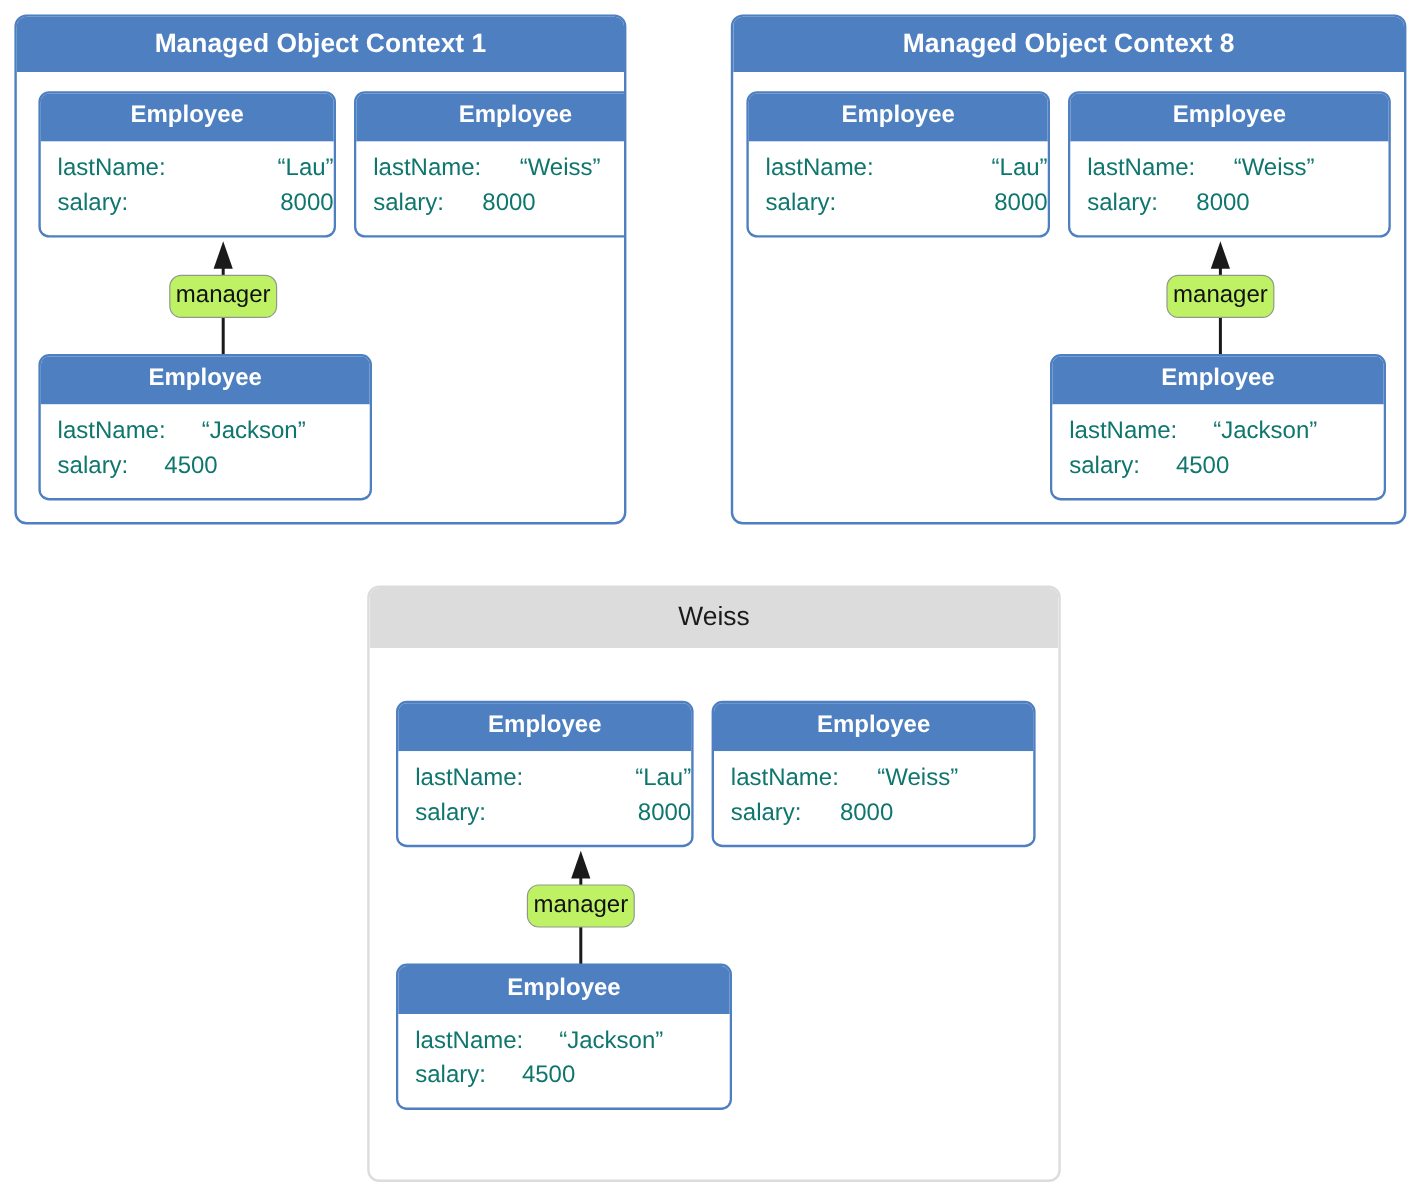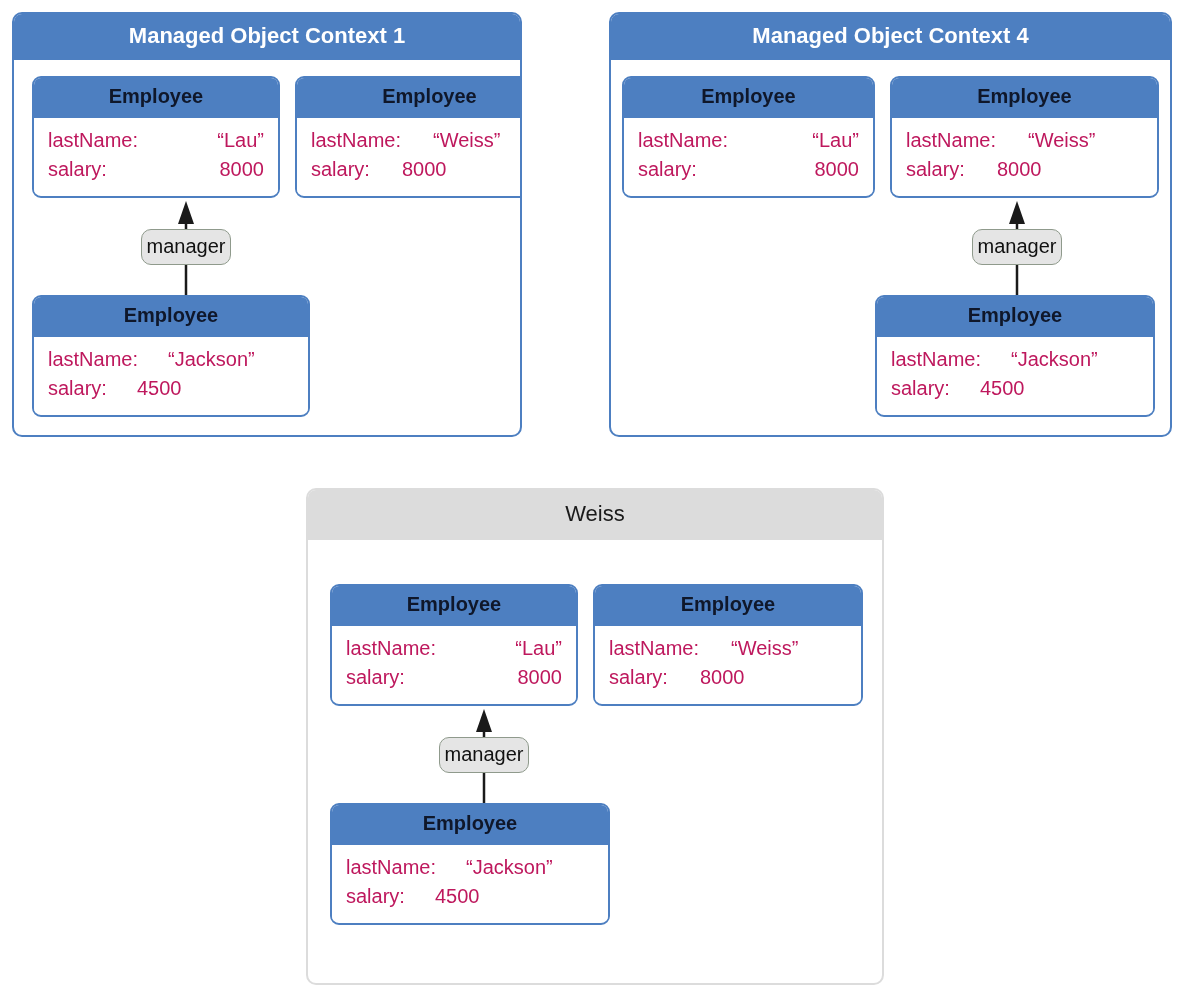--- a/index.html
+++ b/index.html
@@ -63,69 +63,68 @@
     border-radius: 9px;
     background: #ffffff;
     overflow: hidden;
     border: 2px solid #4d7fc1;
   }
   .card-header {
     box-sizing: border-box;
     height: 42px;
     line-height: 40px;
     background: #4d7fc1;
-    color: #0f172a;
+    color: #ffffff;
     font-weight: bold;
     font-size: 20px;
     text-align: center;
     margin: -2px -2px 0 -2px;
     border-top-left-radius: 7px;
     border-top-right-radius: 7px;
   }
   .card-body {
     box-sizing: border-box;
     padding: 8px 0 10px 0;
     background: #ffffff;
   }
   .attr-row {
     display: flex;
     align-items: center;
     font-size: 20px;
-    color: #be185d;
+    color: #0f766e;
     line-height: 29px;
     white-space: nowrap;
   }
   .attr-key {
     flex: 0 0 auto;
     padding-left: 14px;
   }
   .attr-val {
     flex: 1 1 auto;
   }
   .attr-val.right {
     text-align: right;
-    padding-right: 14px;
   }
   .attr-val.left {
     text-align: left;
   }
 
   
   .rel {
     position: absolute;
   }
   .rel-arrow {
     position: absolute;
     left: 0;
     top: 0;
   }
   .rel-pill {
     position: absolute;
     box-sizing: border-box;
-    background: #e5e5e5;
+    background: #bef264;
     border: 1.5px solid #8f9a8c;
     border-radius: 10px;
     font-size: 20px;
     color: #111111;
     text-align: center;
     white-space: nowrap;
   }
 </style>
 </head>
 <body>
@@ -181,21 +180,21 @@
           <span class="attr-key">salary:</span>
           <span class="attr-val left" style="padding-left:30px;">4500</span>
         </div>
       </div>
     </div>
 
   </div>
 </div>
 
 <div class="panel ctx" style="left:609px; top:12px; width:563px; height:425px;">
-  <div class="panel-header">Managed Object Context 4</div>
+  <div class="panel-header">Managed Object Context 8</div>
   <div class="panel-body" style="height:377px;">
 
     <div class="card" style="left:11px; top:16px; width:253px; height:122px;">
       <div class="card-header">Employee</div>
       <div class="card-body">
         <div class="attr-row">
           <span class="attr-key">lastName:</span>
           <span class="attr-val right">“Lau”</span>
         </div>
         <div class="attr-row">

